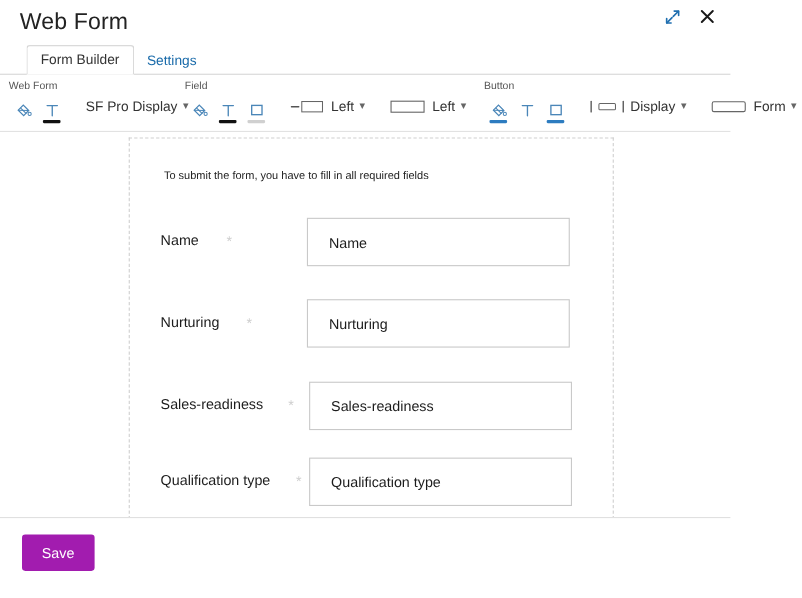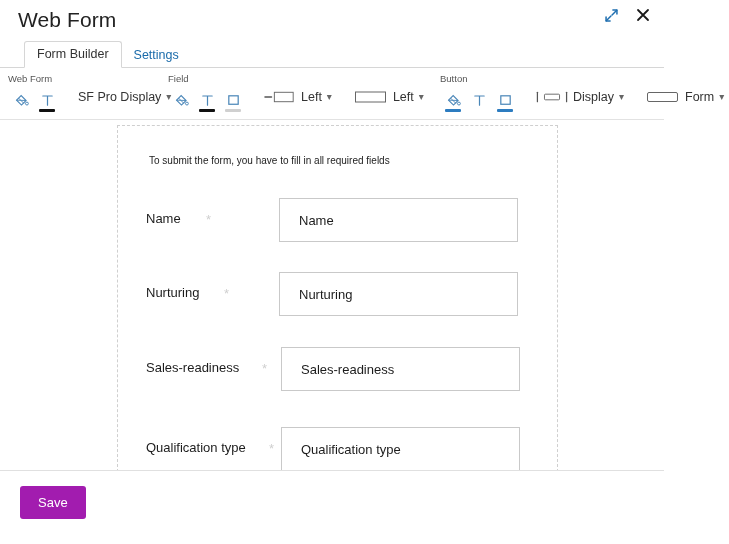--- a/index.html
+++ b/index.html
@@ -351,21 +351,21 @@
         <span class="field-req" style="left:106px; top:17px;">*</span>
         <span class="field-input" style="left:161px; width:239px; top:2px;">Nurturing</span>
       </div>
 
       <div class="field-row" style="top:219px; height:46px;">
         <span class="field-label" style="left:28px; top:15px;">Sales-readiness</span>
         <span class="field-req" style="left:144px; top:17px;">*</span>
         <span class="field-input" style="left:163px; width:239px; top:2px;">Sales-readiness</span>
       </div>
 
-      <div class="field-row" style="top:299px; height:46px;">
+      <div class="field-row" style="top:288px; height:46px;">
         <span class="field-label" style="left:28px; top:15px;">Qualification type</span>
         <span class="field-req" style="left:151px; top:17px;">*</span>
         <span class="field-input" style="left:163px; width:239px; top:2px;">Qualification type</span>
       </div>
 
     </div>
   </div>
 
   <div class="footer">
     <button class="save-btn">Save</button>

